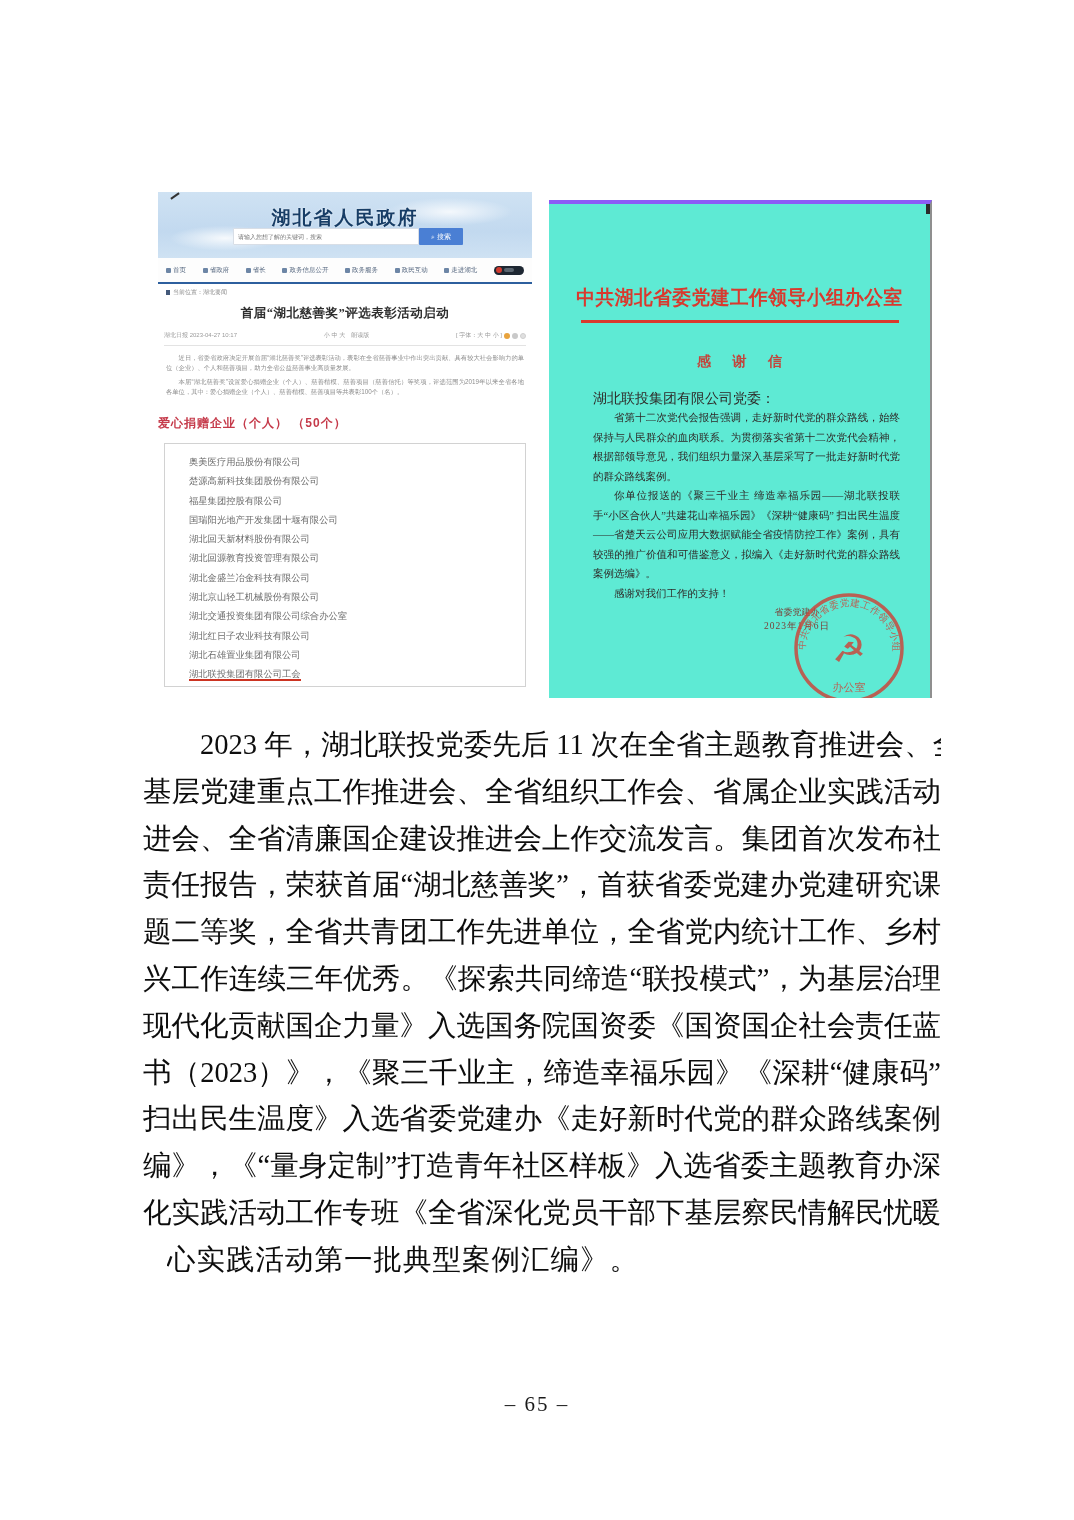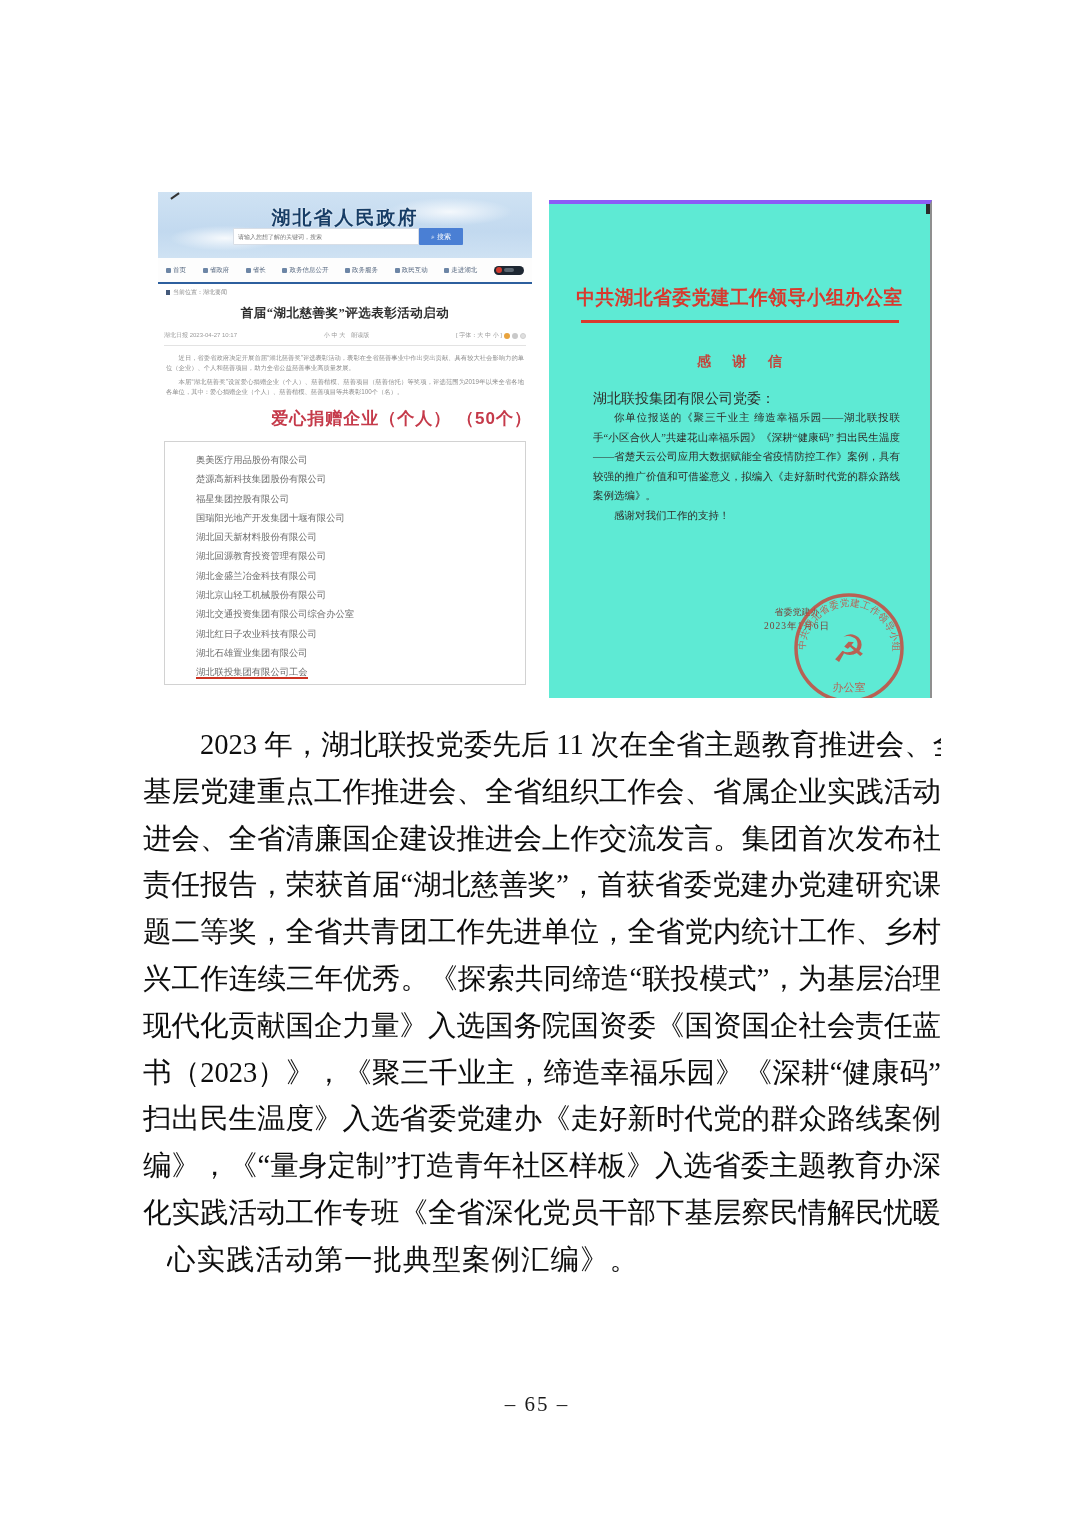--- a/index.html
+++ b/index.html
@@ -60,25 +60,25 @@
   }
   .meta-share{display:flex;gap:2px;align-items:center;}
   .share-dot{width:6px;height:6px;border-radius:50%;display:inline-block;}
   .sd1{background:#e8a33d;} .sd2{background:#c9c9c9;} .sd3{background:#e0e0e0;border:1px solid #cfcfcf;box-sizing:border-box;}
   .web-intro{margin:7px 8px 0 8px;}
   .web-intro p{
     margin:0 0 4px 0;font-size:6.3px;line-height:10px;color:#8d8d8d;
     text-align:justify;text-indent:2em;
   }
   .web-listhead{
-    text-align:right;font-size:17px;font-weight:bold;color:#c53a4a;margin-top:10px;letter-spacing:1px;
+    text-align:left;font-size:12px;font-weight:bold;color:#c53a4a;margin-top:18px;letter-spacing:1px;
   }
   .company-box{
     margin:11px 6px 0 6px;border:1px solid #d2d2d2;height:244px;overflow:hidden;
-    padding:9px 0 0 31px;box-sizing:border-box;background:#fff;
+    padding:9px 0 0 24px;box-sizing:border-box;background:#fff;
   }
   .company-item{font-size:9.3px;color:#6b6b6b;line-height:19.3px;white-space:nowrap;}
   .company-item.hl span{border-bottom:2.5px solid #cc3322;padding-bottom:0px;color:#6b6b6b;}
   
   .shot-letter{
     position:absolute;left:549px;top:200px;width:383px;height:498px;
     background:#5eead4;overflow:hidden;
     border-top:4px solid #8b5cf6;border-right:2px solid #8f8f8f;
     box-sizing:border-box;filter:blur(0.15px);
   }
@@ -199,20 +199,21 @@
   </div>
 </div>
 
 <div class="shot-letter">
   <div class="letter-tick"></div>
   <div class="letter-org">中共湖北省委党建工作领导小组办公室</div>
   <div class="letter-rule"></div>
   <div class="letter-title">感 谢 信</div>
   <div class="letter-body">
     <div class="salute">湖北联投集团有限公司党委：</div>
+    <p>省第十二次党代会报告强调，走好新时代党的群众路线，始终保持与人民群众的血肉联系。为贯彻落实省第十二次党代会精神，根据部领导意见，我们组织力量深入基层采写了一批走好新时代党的群众路线案例。</p>
     <p>你单位报送的《聚三千业主 缔造幸福乐园——湖北联投联手“小区合伙人”共建花山幸福乐园》《深耕“健康码” 扫出民生温度——省楚天云公司应用大数据赋能全省疫情防控工作》案例，具有较强的推广价值和可借鉴意义，拟编入《走好新时代党的群众路线案例选编》。</p>
     <p>感谢对我们工作的支持！</p>
   </div>
   <div class="letter-sign">
     <div class="sign-org">省委党建办</div>
     <div class="sign-date">2023年1月6日</div>
   </div>
   <svg class="stamp" viewBox="0 0 120 120">
     <defs>
       <path id="ringPath" d="M 16,62 A 44,44 0 1 1 104,62"></path>

